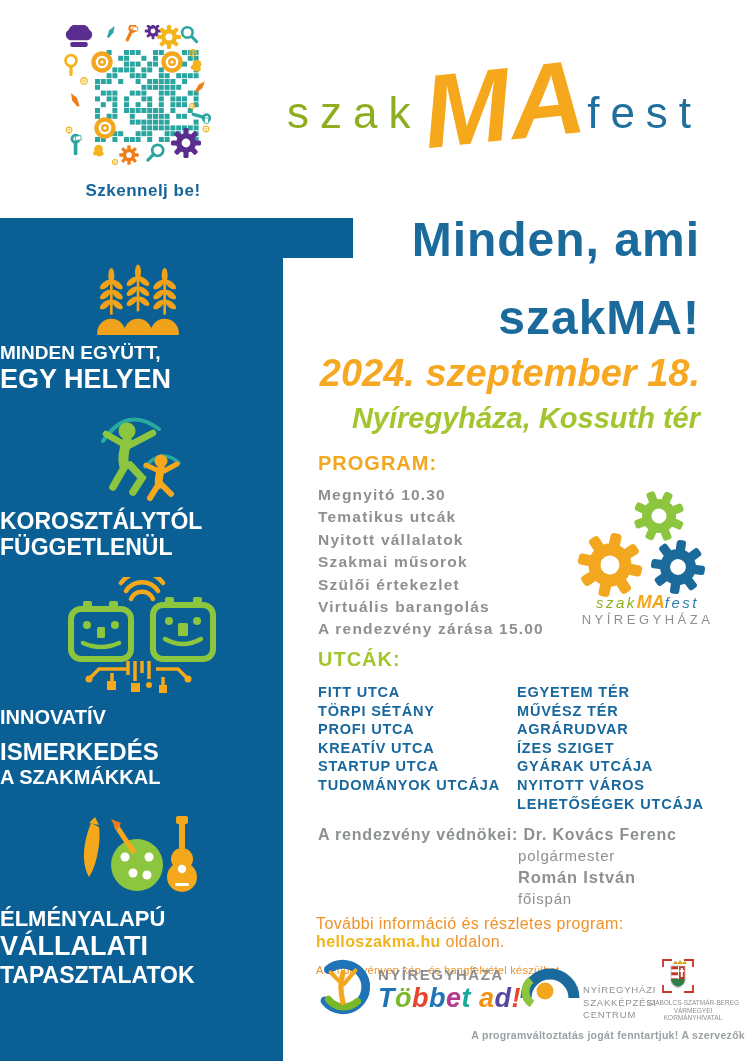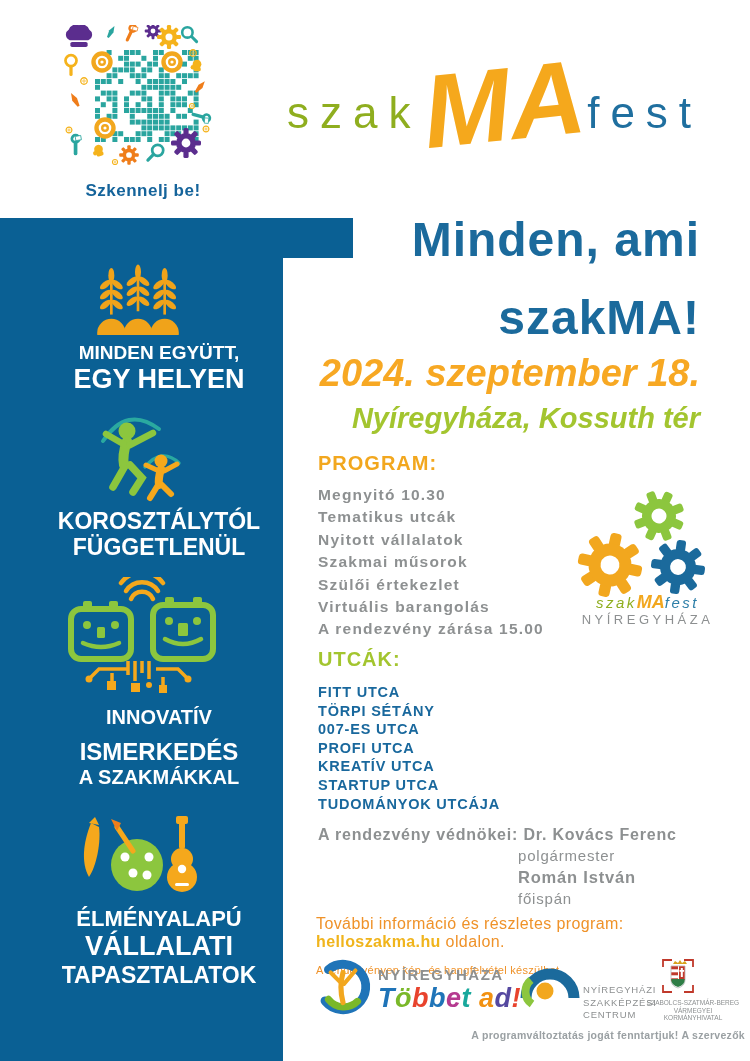--- a/index.html
+++ b/index.html
@@ -10,21 +10,21 @@
   
   .scan-cta{left:58px;top:181px;width:170px;text-align:center;font-size:17px;font-weight:bold;color:#15649b;letter-spacing:.5px;}
   .logo{left:272px;top:40px;width:445px;height:145px;display:flex;align-items:center;justify-content:center;}
   .logo .lt{font-size:44px;letter-spacing:11px;color:#8fae1f;}
   .logo .lma{font-size:104px;font-weight:bold;font-style:italic;color:#f5a81c;transform:rotate(-6deg);line-height:1;margin:0 2px 18px 2px;}
   .logo .lf{color:#1f6f9f;}
 
   
   .sidebar{left:0;top:218px;width:283px;height:843px;background:#0a6094;}
   .sidebar-tab{left:283px;top:218px;width:70px;height:40px;background:#0a6094;}
-  .sb-text{width:318px;text-align:center;color:#fff;font-weight:bold;line-height:1.18;}
+  .sb-text{width:318px;text-align:left;color:#fff;font-weight:bold;line-height:1.18;}
   .sb-icon{display:block;}
 
   
   .title{width:420px;left:280px;text-align:right;font-weight:bold;color:#1b6a9c;font-size:48px;letter-spacing:1px;line-height:1;}
   .date{width:420px;left:280px;text-align:right;font-weight:bold;font-style:italic;color:#f7a823;font-size:38px;}
   .loc{width:420px;left:280px;text-align:right;font-weight:bold;font-style:italic;color:#a3c52f;font-size:29px;}
   .sec-h{font-weight:bold;font-size:20px;letter-spacing:1px;}
   .prog-h{left:318px;top:452px;color:#f2a71e;}
   .prog-list{left:318px;top:484px;width:270px;}
   .prog-list div{font-size:15.5px;font-weight:bold;color:#8d9091;letter-spacing:1.2px;line-height:22.4px;}
@@ -443,25 +443,33 @@
   </svg>
   <div class="abs gear-text">
     <span class="g1">szak</span><span class="g2">MA</span><span class="g3">fest</span>
   </div>
   <div class="abs gear-city">NYÍREGYHÁZA</div>
 
   <div class="abs sec-h utcak-h">UTCÁK:</div>
   <div class="abs st-col" style="left:318px">
     <div>FITT UTCA</div>
     <div>TÖRPI SÉTÁNY</div>
-    <div>007-ES UTCA</div>
     <div>PROFI UTCA</div>
     <div>KREATÍV UTCA</div>
     <div>STARTUP UTCA</div>
     <div>TUDOMÁNYOK UTCÁJA</div>
+  </div>
+  <div class="abs st-col" style="left:517px">
+    <div>EGYETEM TÉR</div>
+    <div>MŰVÉSZ TÉR</div>
+    <div>AGRÁRUDVAR</div>
+    <div>ÍZES SZIGET</div>
+    <div>GYÁRAK UTCÁJA</div>
+    <div>NYITOTT VÁROS</div>
+    <div>LEHETŐSÉGEK UTCÁJA</div>
   </div>
 
   <div class="abs patron1">
     <span>A rendezvény védnökei:</span>
     <span>Dr. Kovács Ferenc</span>
   </div>
   <div class="abs patron-sub" style="top:847px;font-size:15px">polgármester</div>
   <div class="abs patron-sub" style="top:868px;font-size:16.5px;font-weight:bold">Román István</div>
   <div class="abs patron-sub" style="top:890px;font-size:15px">főispán</div>
 

